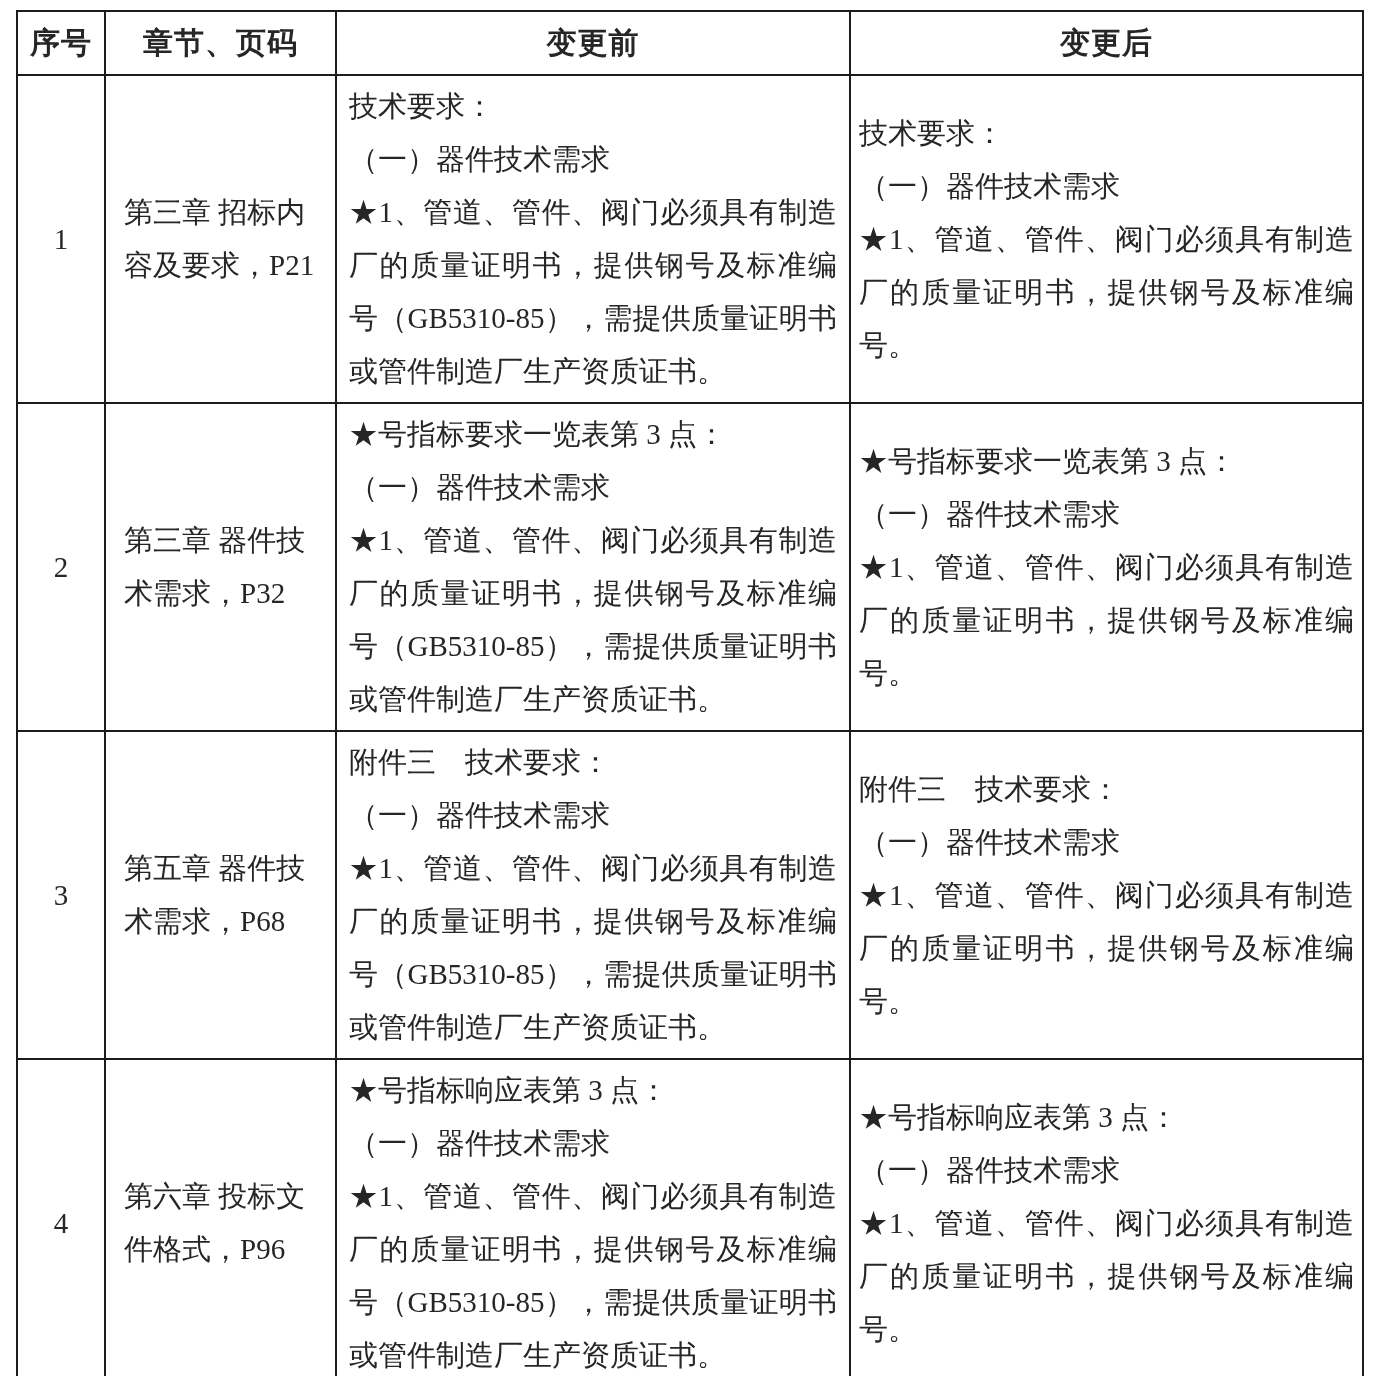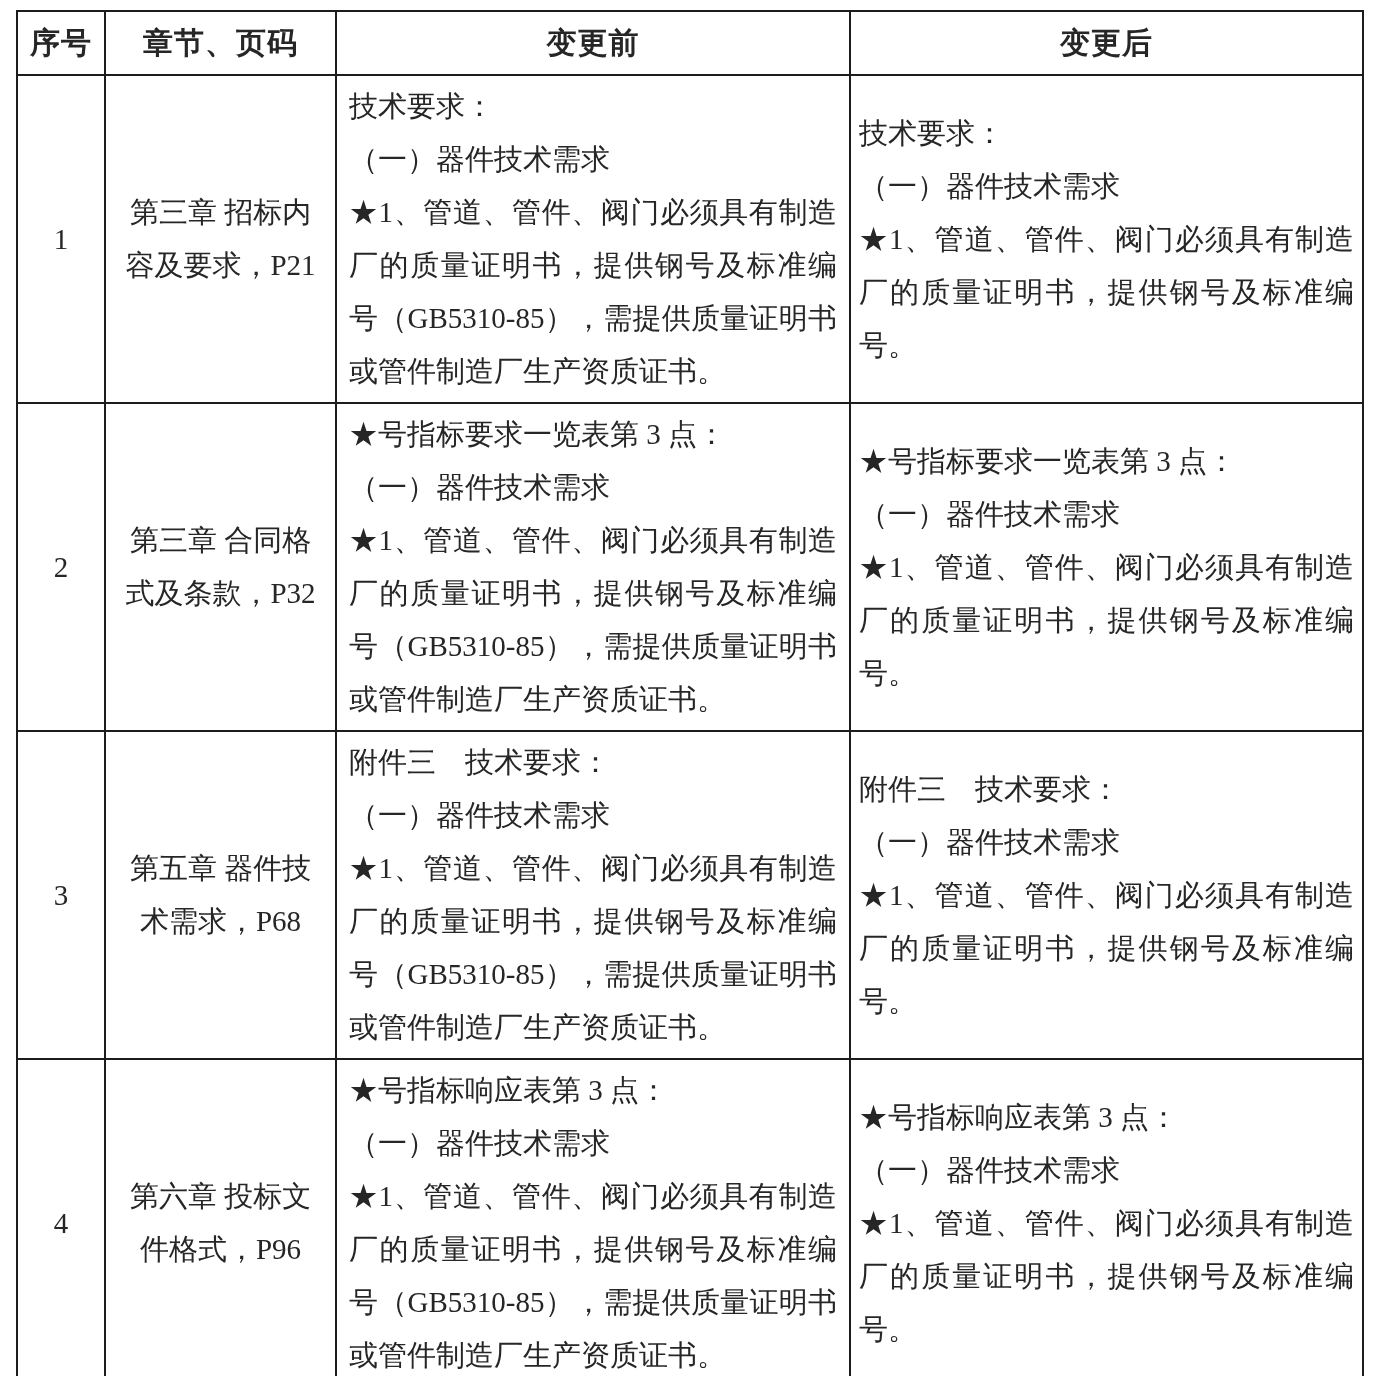--- a/index.html
+++ b/index.html
@@ -44,21 +44,21 @@
     letter-spacing: 1px;
     margin-top: 44px;
   }
   tr.data-row { height: 322px; }
 
   td.no-cell {
     text-align: center;
     font-size: 29px;
   }
   td.ch-cell {
-    text-align: center;
+    text-align: left;
     font-size: 29px;
     line-height: 53px;
     padding: 0 18px;
   }
   td.tx-cell {
     font-size: 29px;
     line-height: 53px;
     padding: 4px 12px;
     text-align: justify;
   }
@@ -94,21 +94,21 @@
           <p>★1、管道、管件、阀门必须具有制造厂的质量证明书，提供钢号及标准编号（GB5310-85），需提供质量证明书或管件制造厂生产资质证书。</p>
         </td>
         <td class="tx-cell after-cell">
           <p>技术要求：</p>
           <p>（一）器件技术需求</p>
           <p>★1、管道、管件、阀门必须具有制造厂的质量证明书，提供钢号及标准编号。</p>
         </td>
       </tr>
       <tr class="data-row">
         <td class="no-cell">2</td>
-        <td class="ch-cell">第三章 合同格式及条款，P32</td>
+        <td class="ch-cell">第三章 器件技术需求，P32</td>
         <td class="tx-cell">
           <p>★号指标要求一览表第 3 点：</p>
           <p>（一）器件技术需求</p>
           <p>★1、管道、管件、阀门必须具有制造厂的质量证明书，提供钢号及标准编号（GB5310-85），需提供质量证明书或管件制造厂生产资质证书。</p>
         </td>
         <td class="tx-cell after-cell">
           <p>★号指标要求一览表第 3 点：</p>
           <p>（一）器件技术需求</p>
           <p>★1、管道、管件、阀门必须具有制造厂的质量证明书，提供钢号及标准编号。</p>
         </td>

